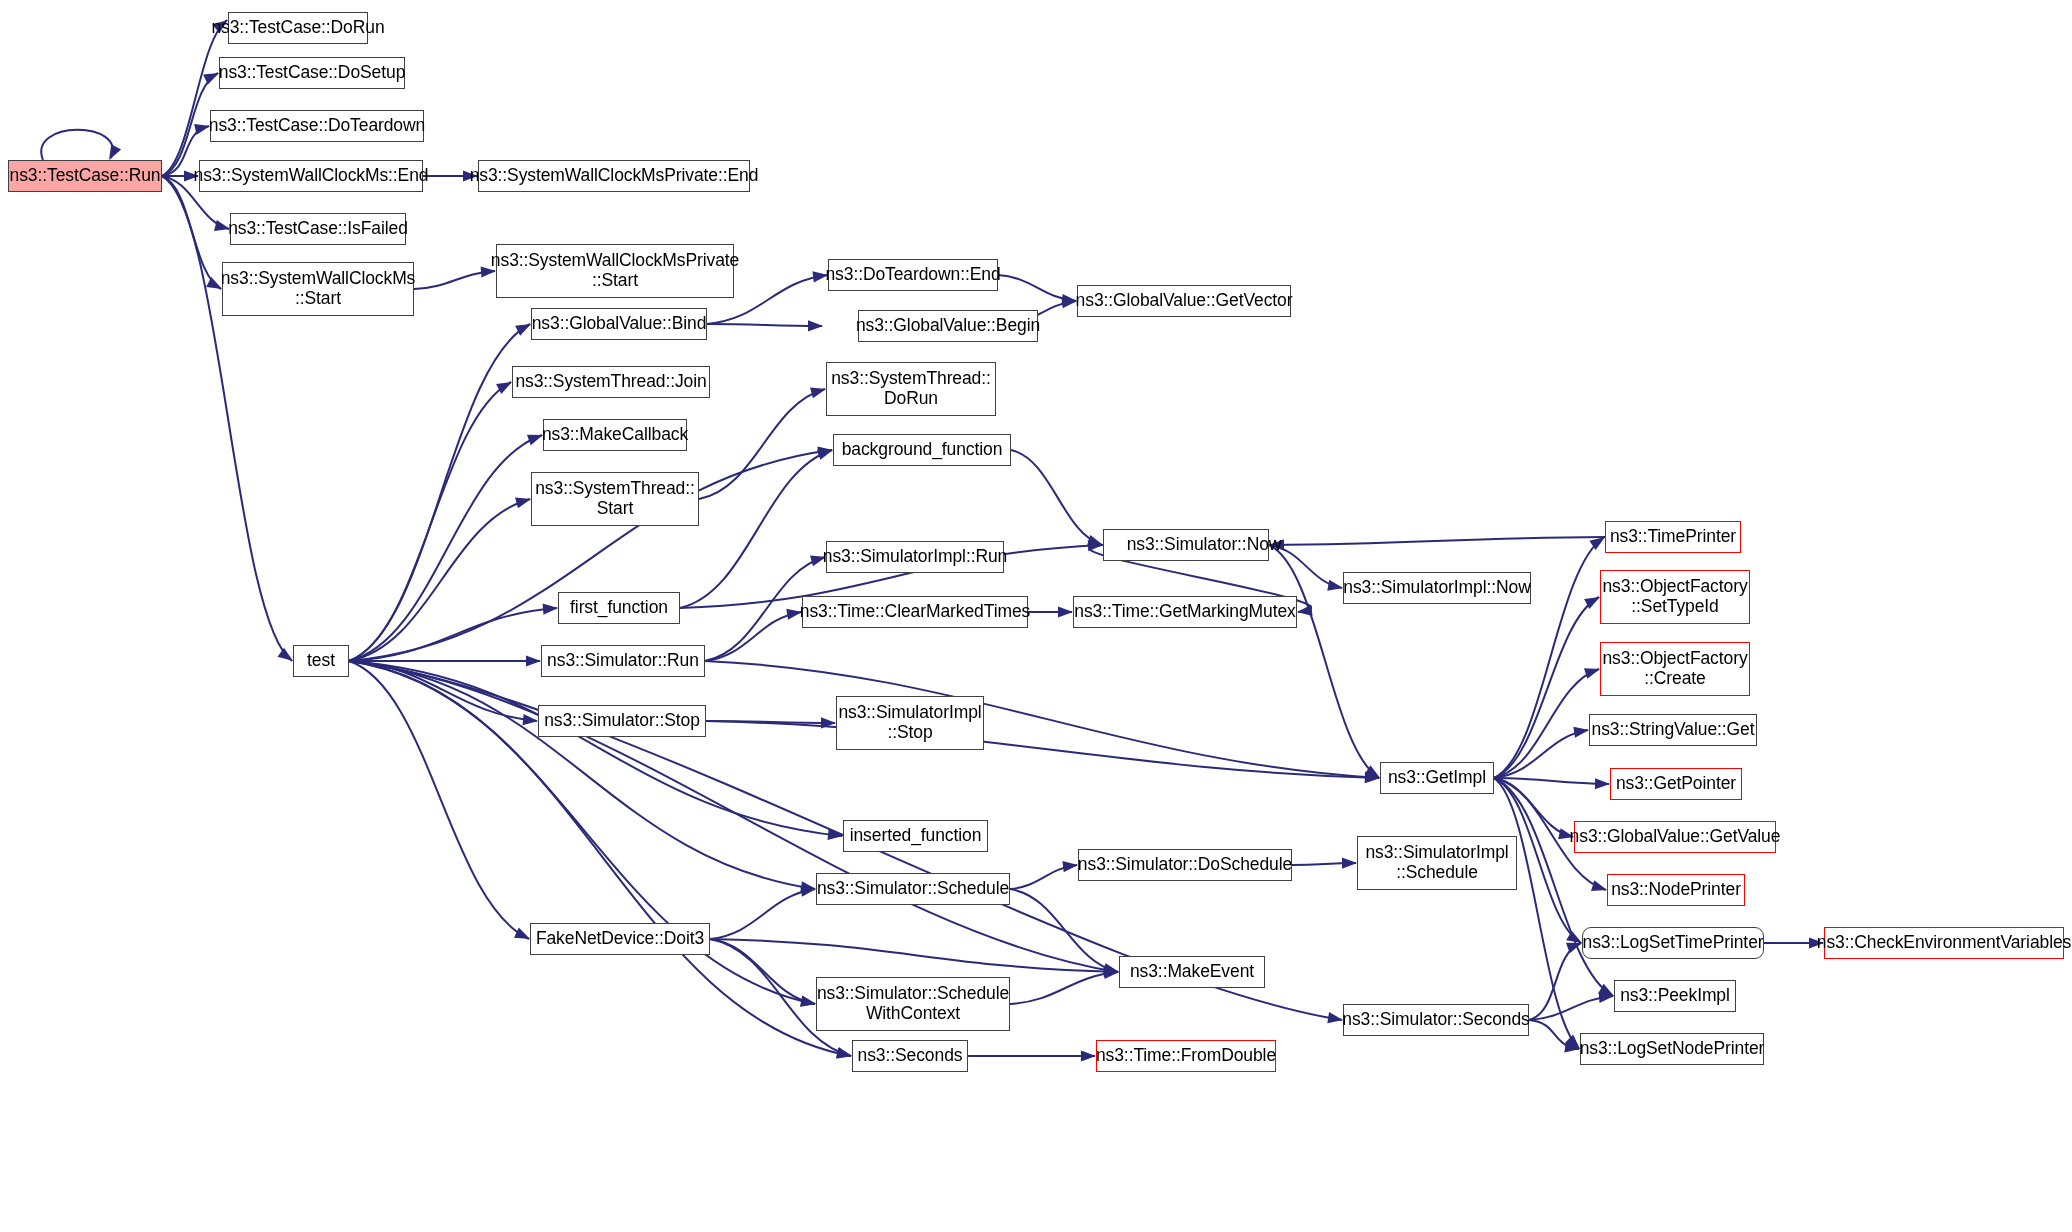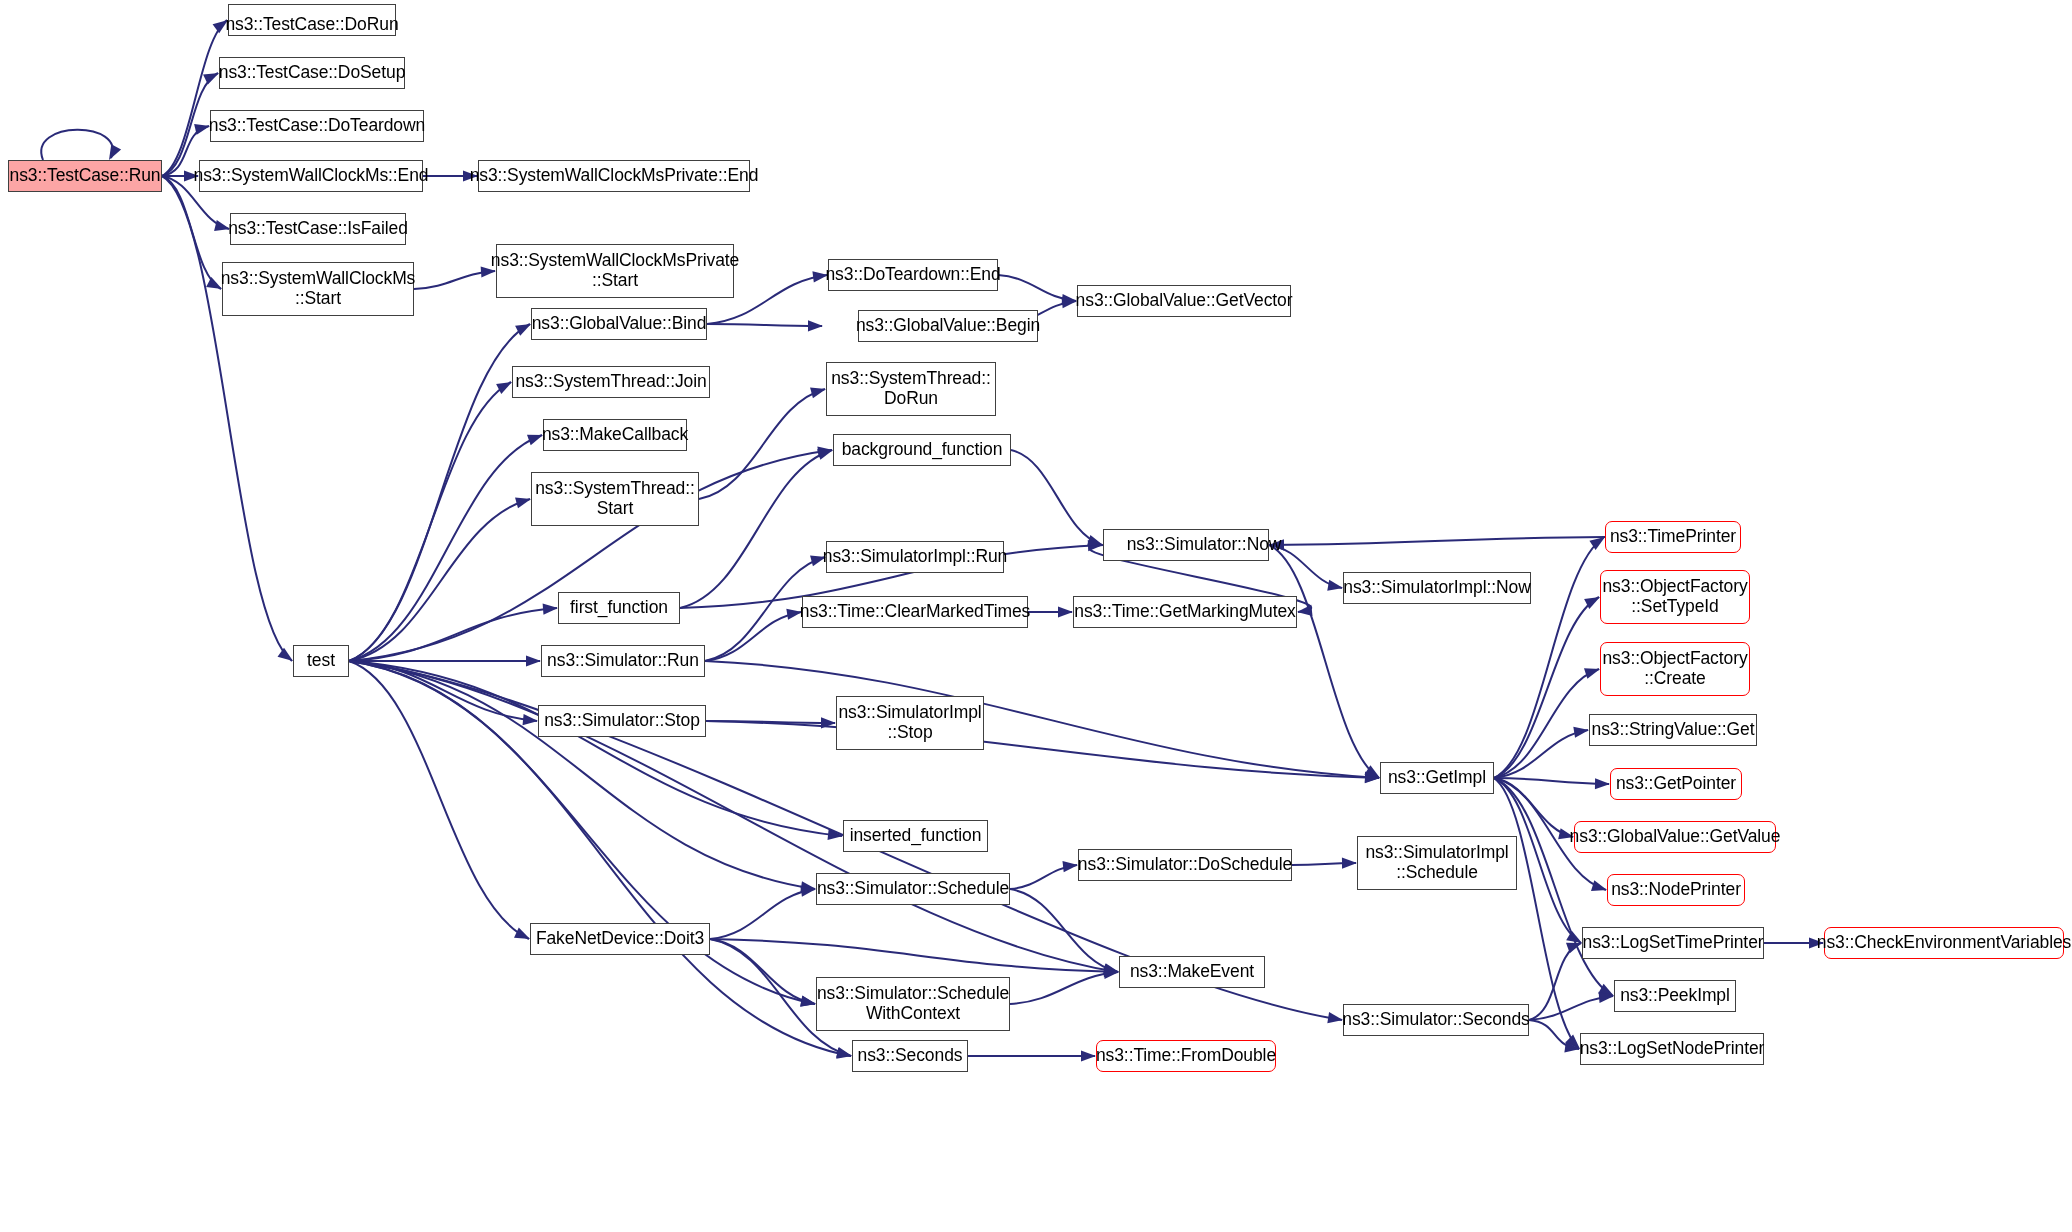--- a/index.html
+++ b/index.html
@@ -44,21 +44,20 @@
     color: #000000;
     font-size: 17.5px;
     line-height: 1.14;
     letter-spacing: -0.1px;
     white-space: pre-line;
     padding: 0 4px;
   }
   .node.red {
     border-color: #ff0000;
     border-width: 1.6px;
-    border-radius: 7px;
   }
   .node.current {
     background: #fca5a5;
     border-color: #404040;
     border-width: 1.6px;
   }
 </style>
 </head>
 <body>
 
@@ -192,21 +191,21 @@
       <polygon points="1119,972 1103.8681901378102,977.2333861212924 1104.1406907080216,966.0367016370697" class="arrowhead"></polygon>
       <path d="M 1529 1020 C 1559 1012.377, 1552 953.395, 1581 943" class="edge-path"></path>
       <polygon points="1582,943 1569.7693049613981,953.3329617667308 1565.990133546241,942.7898188095827" class="arrowhead"></polygon>
       <path d="M 1529 1020 C 1567.25 1017.624, 1575.75 999.24, 1613 996" class="edge-path"></path>
       <polygon points="1614,996 1599.5416763966407,1002.8787265231684 1598.5711661786283,991.7208544179356" class="arrowhead"></polygon>
       <path d="M 1529 1020 C 1559 1022.871, 1550 1045.085, 1579 1049" class="edge-path"></path>
       <polygon points="1580,1049 1564.3856433760438,1052.5428614452046 1565.8840507900718,1041.443547267221" class="arrowhead"></polygon>
     </svg>
   <div id="node-layer">
       <div class="node current" style="left: 8px; top: 160px; width: 154px; height: 32px;"><span>ns3::TestCase::Run</span></div>
-      <div class="node" style="left: 228px; top: 4px; width: 168px; height: 32px; align-items: flex-end;"><span>ns3::TestCase::DoRun</span></div>
+      <div class="node" style="left: 228px; top: 12px; width: 140px; height: 32px;"><span>ns3::TestCase::DoRun</span></div>
       <div class="node" style="left: 219px; top: 57px; width: 186px; height: 32px;"><span>ns3::TestCase::DoSetup</span></div>
       <div class="node" style="left: 210px; top: 110px; width: 214px; height: 32px;"><span>ns3::TestCase::DoTeardown</span></div>
       <div class="node" style="left: 199px; top: 160px; width: 224px; height: 32px;"><span>ns3::SystemWallClockMs::End</span></div>
       <div class="node" style="left: 230px; top: 213px; width: 176px; height: 32px;"><span>ns3::TestCase::IsFailed</span></div>
       <div class="node" style="left: 222px; top: 262px; width: 192px; height: 54px;"><span>ns3::SystemWallClockMs
 ::Start</span></div>
       <div class="node" style="left: 478px; top: 160px; width: 272px; height: 32px;"><span>ns3::SystemWallClockMsPrivate::End</span></div>
       <div class="node" style="left: 496px; top: 244px; width: 238px; height: 54px;"><span>ns3::SystemWallClockMsPrivate
 ::Start</span></div>
       <div class="node" style="left: 531px; top: 308px; width: 176px; height: 32px;"><span>ns3::GlobalValue::Bind</span></div>
@@ -246,18 +245,18 @@
       <div class="node" style="left: 1380px; top: 762px; width: 114px; height: 32px;"><span>ns3::GetImpl</span></div>
       <div class="node red" style="left: 1605px; top: 521px; width: 136px; height: 32px;"><span>ns3::TimePrinter</span></div>
       <div class="node red" style="left: 1600px; top: 570px; width: 150px; height: 54px;"><span>ns3::ObjectFactory
 ::SetTypeId</span></div>
       <div class="node red" style="left: 1600px; top: 642px; width: 150px; height: 54px;"><span>ns3::ObjectFactory
 ::Create</span></div>
       <div class="node" style="left: 1589px; top: 714px; width: 168px; height: 32px;"><span>ns3::StringValue::Get</span></div>
       <div class="node red" style="left: 1610px; top: 768px; width: 132px; height: 32px;"><span>ns3::GetPointer</span></div>
       <div class="node red" style="left: 1574px; top: 821px; width: 202px; height: 32px;"><span>ns3::GlobalValue::GetValue</span></div>
       <div class="node red" style="left: 1607px; top: 874px; width: 138px; height: 32px;"><span>ns3::NodePrinter</span></div>
-      <div class="node" style="left: 1582px; top: 927px; width: 182px; height: 32px;"><span>ns3::LogSetTimePrinter</span></div>
+      <div class="node" style="left: 1582px; top: 927px; width: 182px; height: 32px; border-radius: 9px;"><span>ns3::LogSetTimePrinter</span></div>
       <div class="node" style="left: 1614px; top: 980px; width: 122px; height: 32px;"><span>ns3::PeekImpl</span></div>
       <div class="node" style="left: 1580px; top: 1033px; width: 184px; height: 32px;"><span>ns3::LogSetNodePrinter</span></div>
       <div class="node red" style="left: 1824px; top: 927px; width: 240px; height: 32px;"><span>ns3::CheckEnvironmentVariables</span></div>
     </div>
 </div>
 
 </body></html>

